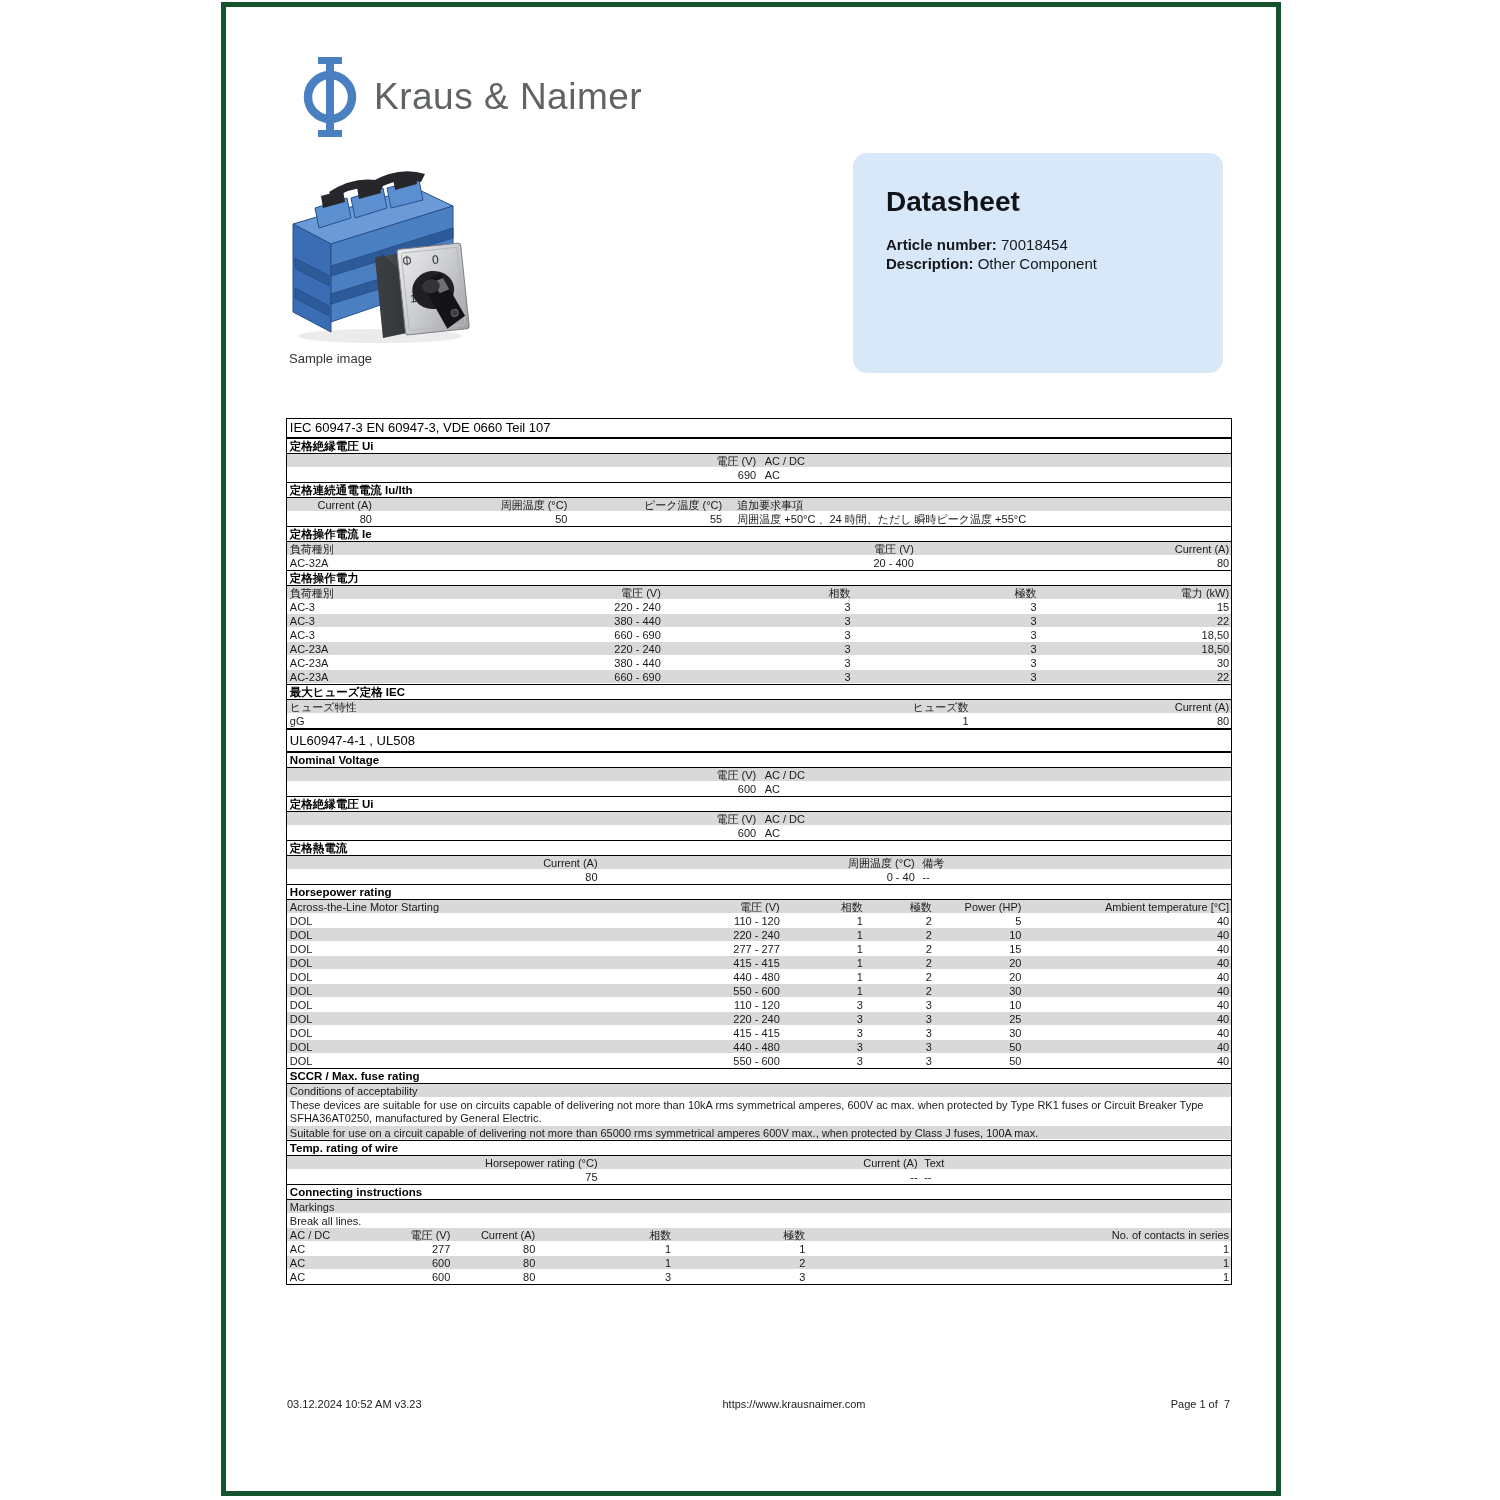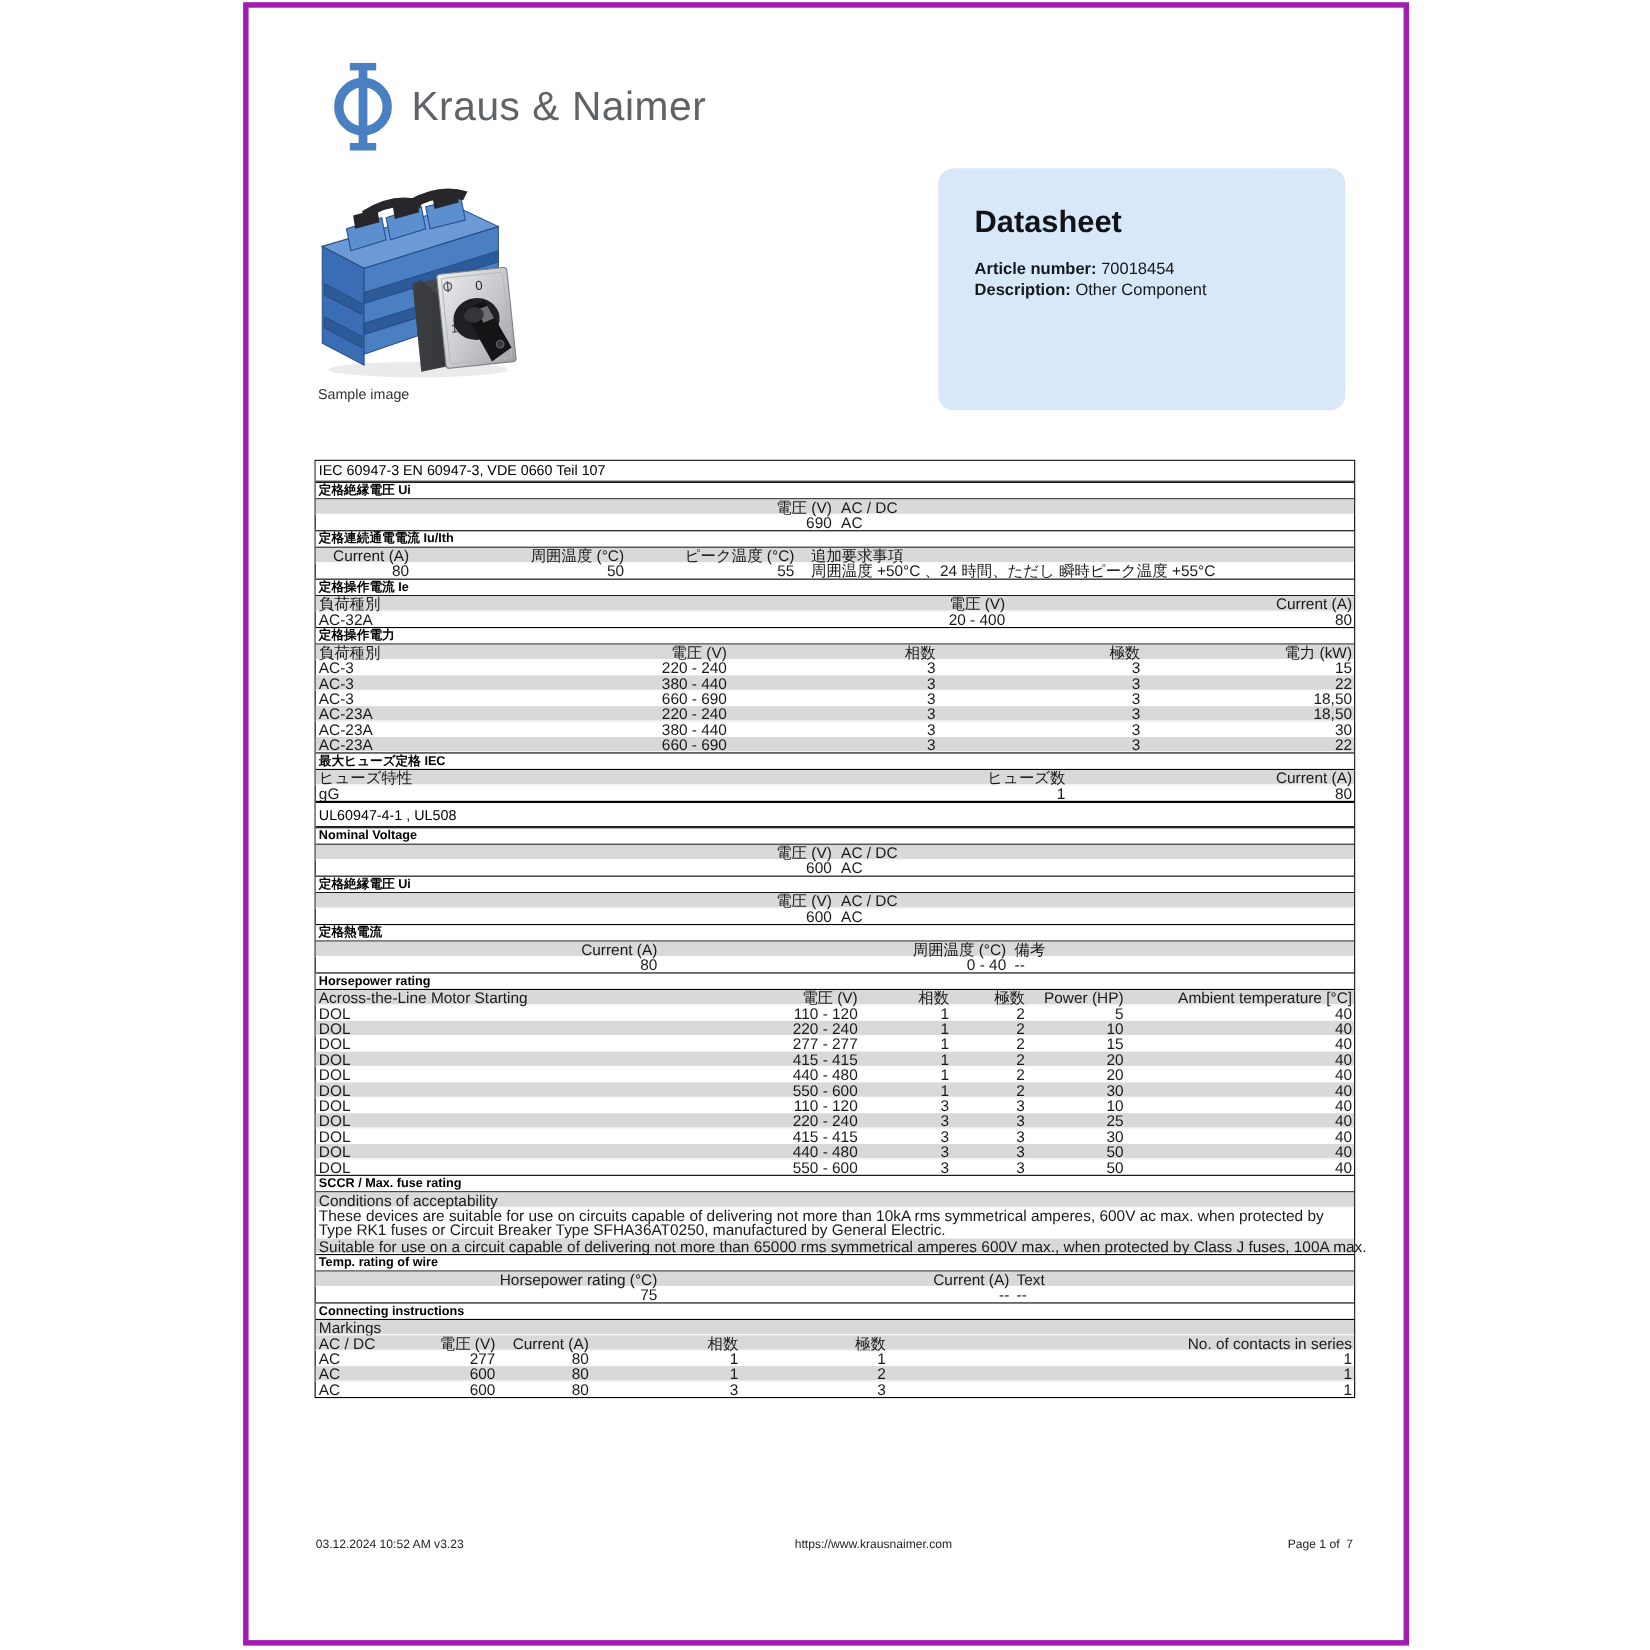--- a/index.html
+++ b/index.html
@@ -1,34 +1,34 @@
 <!DOCTYPE html>
 <html style="--logo-blue: #4a80c2; --box-bg: #d9e8f8; --row-gray: #d9d9d9;"><head>
 <meta charset="utf-8">
 <style>
   html,body{margin:0;padding:0;width:1500px;height:1500px;background:#ffffff;
     font-family:"Liberation Sans","DejaVu Sans",sans-serif;overflow:hidden;}
   .page{position:absolute;left:221px;top:2px;width:1060px;height:1494px;
-    background:#fff;border:5px solid #a21caf;box-sizing:border-box;}
+    background:#fff;border:5px solid #14532d;box-sizing:border-box;}
   
   .logo{position:absolute;left:77px;top:50px;height:80px;display:flex;align-items:center;gap:17px;}
   .phi{color:var(--logo-blue,#4a80c2);}
   .brand{font-size:37px;color:#5f6366;letter-spacing:.5px;white-space:nowrap;}
   
   .product{position:absolute;left:59px;top:155px;}
   .caption{position:absolute;left:63px;top:344px;font-size:13px;color:#333;}
   
   .dsbox{position:absolute;left:627px;top:146px;width:370px;height:220px;
     background:var(--box-bg,#d9e8f8);border-radius:14px;box-sizing:border-box;padding:33px 0 0 33px;}
   .dstitle{font-size:28px;font-weight:bold;color:#101418;}
   .dslines{margin-top:17px;font-size:15px;color:#14181c;line-height:19px;}
   .dslines .b{font-weight:bold;}
   
   .table{position:absolute;left:60px;top:411px;width:946px;border:1px solid #000;box-sizing:border-box;background:#fff;}
-  .trow{position:relative;height:14px;line-height:14px;font-size:14px;color:#1a1a1a;}
+  .trow{position:relative;height:14px;line-height:14px;font-size:11px;color:#1a1a1a;}
   .trow.bg-gray{background:var(--row-gray,#d9d9d9);border-bottom:1px solid #fff;box-sizing:border-box;}
   .trow.sec{font-weight:bold;font-size:11.5px;color:#000;border-top:1px solid #000;border-bottom:1px solid #000;background:#fff;}
   .trow.h1{font-weight:normal;font-size:13px;color:#000;height:21px;line-height:21px;
     border-top:2px solid #000;border-bottom:1px solid #000;background:#fff;}
   .trow.h1:first-child{border-top:none;height:18px;line-height:18px;}
   .trow .label{position:absolute;left:0.3%;white-space:nowrap;}
   .cell{position:absolute;top:0;white-space:nowrap;}
   .trow.wrap{height:28px;}
   .trow.wrap .cell{white-space:normal;left:0.3%;right:0.5%;line-height:13.5px;top:0.5px;}
   
@@ -384,20 +384,23 @@
         <span class="cell" style="right: 67.1%;">75</span>
         <span class="cell" style="right: 33.2%;">--</span>
         <span class="cell" style="left: 67.5%;">--</span>
       </div>
       <div class="trow sec">
         <span class="label">Connecting instructions</span>
       </div>
       <div class="trow row bg-gray">
         <span class="cell" style="left: 0.3%;">Markings</span>
       </div>
+      <div class="trow row bg-white">
+        <span class="cell" style="left: 0.3%;">Break all lines.</span>
+      </div>
       <div class="trow row bg-gray">
         <span class="cell" style="left: 0.3%;">AC / DC</span>
         <span class="cell" style="right: 82.7%;">電圧 (V)</span>
         <span class="cell" style="right: 73.7%;">Current (A)</span>
         <span class="cell" style="right: 59.3%;">相数</span>
         <span class="cell" style="right: 45.1%;">極数</span>
         <span class="cell" style="right: 0.2%;">No. of contacts in series</span>
       </div>
       <div class="trow row bg-white">
         <span class="cell" style="left: 0.3%;">AC</span>

